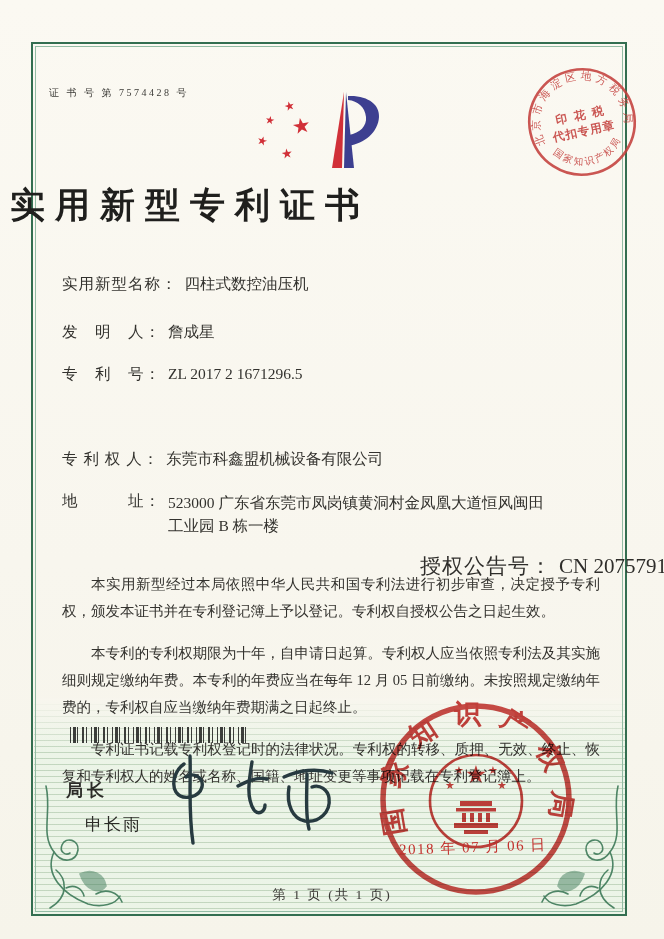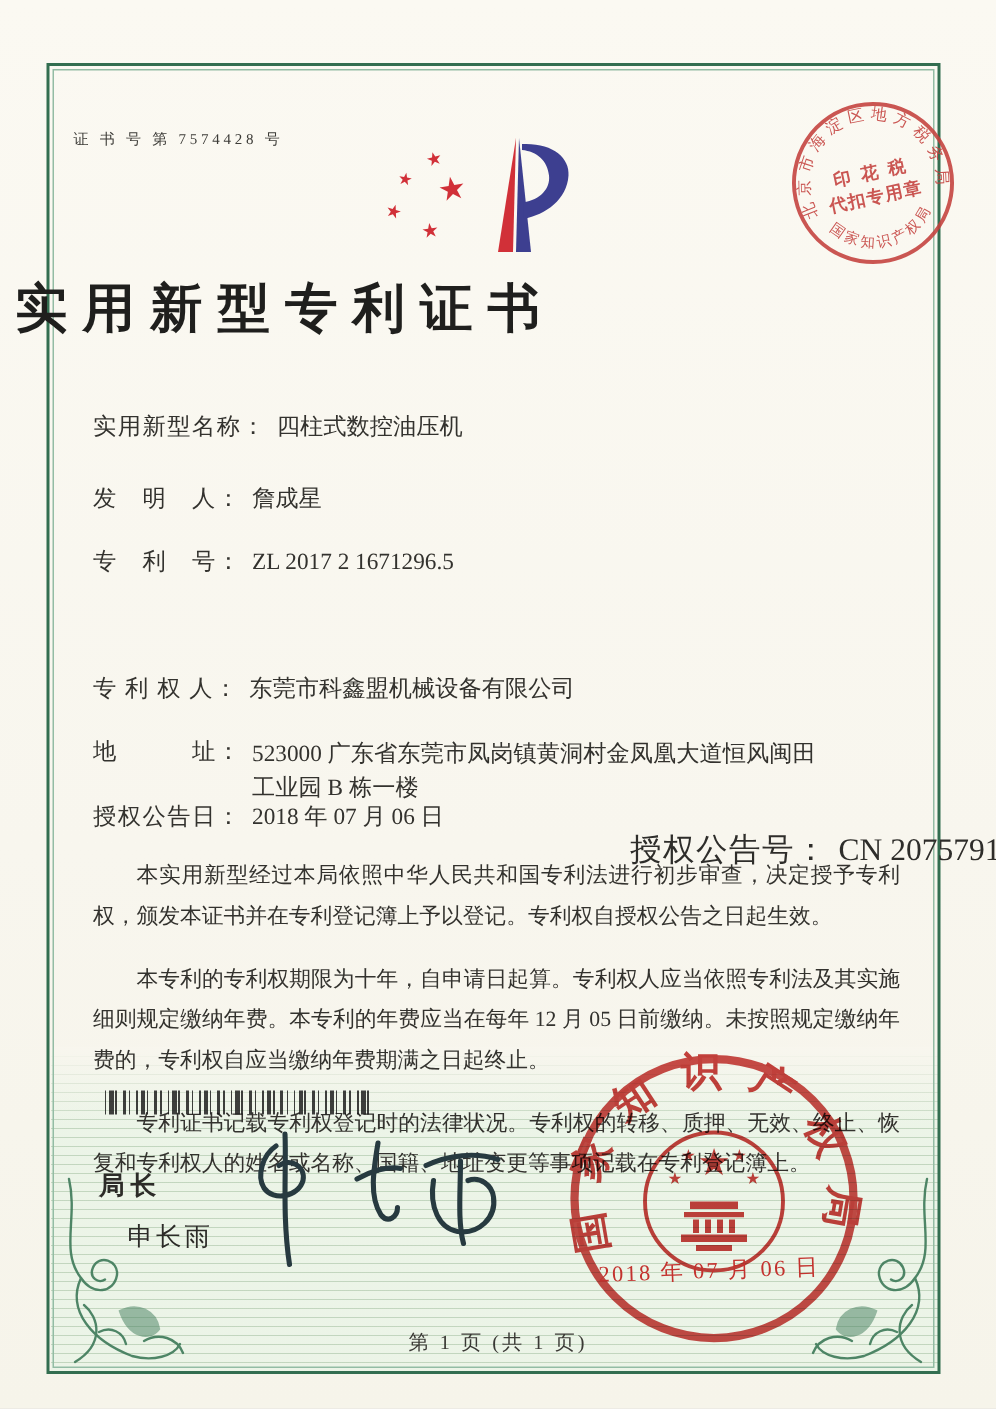--- a/index.html
+++ b/index.html
@@ -154,23 +154,20 @@
   <div class="row" style="top:364px">
     <span class="flabel">专　利　号：</span><span class="fvalue">ZL 2017 2 1671296.5</span>
   </div>
   <div class="row" style="top:449px">
     <span class="flabel">专 利 权 人：</span><span class="fvalue">东莞市科鑫盟机械设备有限公司</span>
   </div>
   <div class="row row-addr" style="top:491px">
     <span class="flabel">地　　　址：</span><span class="fvalue mv">523000 广东省东莞市凤岗镇黄洞村金凤凰大道恒风闽田
 工业园 B 栋一楼</span>
   </div>
-  <div class="row" style="top:534px">
-    <span class="flabel">授权公告日：</span><span class="fvalue">2018 年 07 月 06 日</span>
-  </div>
   <div class="grant-no">
     <span class="flabel">授权公告号：</span><span class="fvalue">CN 207579159 U</span>
   </div>
 
   <div class="body">
     <p>本实用新型经过本局依照中华人民共和国专利法进行初步审查，决定授予专利权，颁发本证书并在专利登记簿上予以登记。专利权自授权公告之日起生效。</p>
     <p>本专利的专利权期限为十年，自申请日起算。专利权人应当依照专利法及其实施细则规定缴纳年费。本专利的年费应当在每年 12 月 05 日前缴纳。未按照规定缴纳年费的，专利权自应当缴纳年费期满之日起终止。</p>
     <p>专利证书记载专利权登记时的法律状况。专利权的转移、质押、无效、终止、恢复和专利权人的姓名或名称、国籍、地址变更等事项记载在专利登记簿上。</p>
   </div>
 

